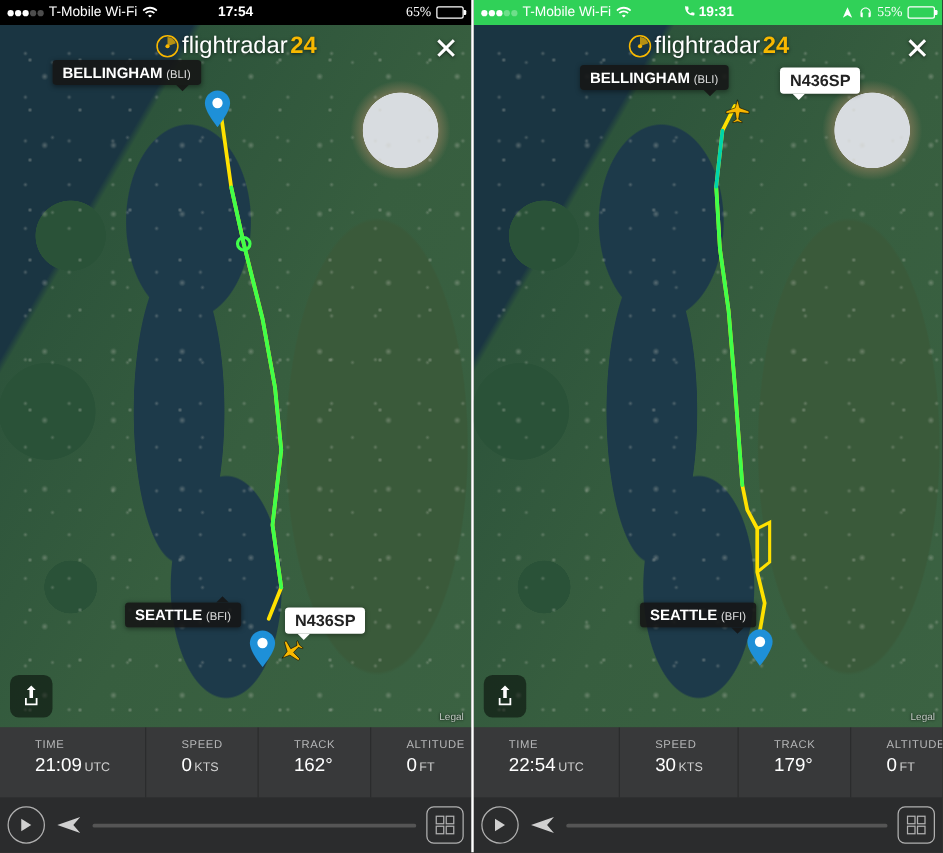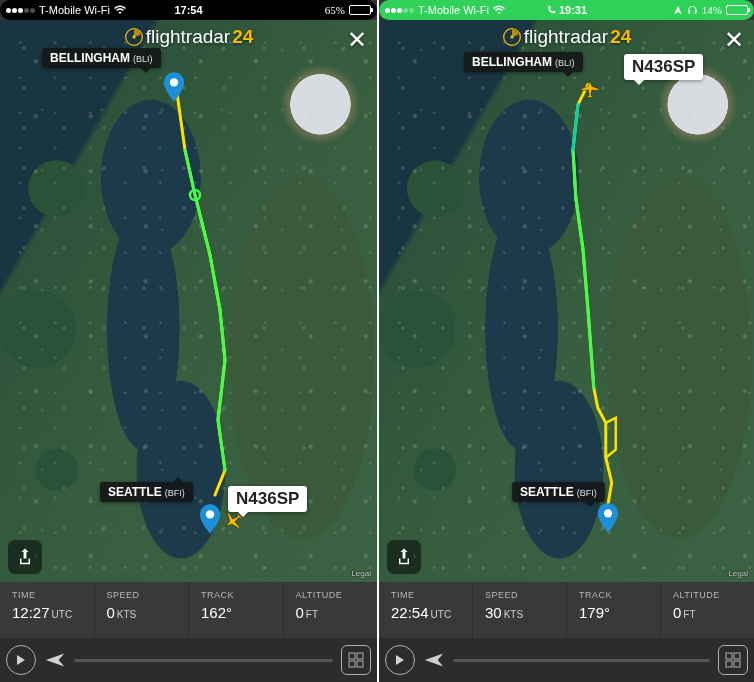--- a/index.html
+++ b/index.html
@@ -11,21 +11,20 @@
   }
   .panel { position: relative; width: 377px; height: 682px; overflow: hidden; }
   .panel + .panel { border-left: 2px solid #fff; }
 
   
   .status-bar {
     position: absolute; top: 0; left: 0; right: 0; height: 20px;
     display: flex; align-items: center; padding: 0 6px;
     font-size: 11px; font-weight: 500;
     z-index: 10;
-    border-radius: 10px;
   }
   .status-bar.dark { background: #000; color: #fff; }
   .status-bar.green { background: #30d158; color: #fff; }
   .sb-left { display: flex; align-items: center; gap: 4px; }
   .sb-center { position: absolute; left: 50%; transform: translateX(-50%); font-weight: 600; }
   .sb-right { margin-left: auto; display: flex; align-items: center; gap: 4px; font-family: Liberation Serif, serif; }
   .sig-dots { display: flex; gap: 1px; }
   .sig-dot { width: 5px; height: 5px; border-radius: 50%; background: #fff; }
   .sig-dot.off { background: rgba(255,255,255,.3); }
   .wifi-ic { width: 12px; height: 12px; }
@@ -87,39 +86,39 @@
   }
   .city-label .code { font-size: 9px; font-weight: 500; opacity: .85; }
   .city-label::after {
     content: ''; position: absolute; width: 0; height: 0;
   }
   .city-label.tail-br::after { bottom: -5px; right: 10px; border-left: 5px solid transparent; border-right: 5px solid transparent; border-top: 5px solid rgba(22,22,22,.9); }
   .city-label.tail-tr::after { top: -5px; right: 10px; border-left: 5px solid transparent; border-right: 5px solid transparent; border-bottom: 5px solid rgba(22,22,22,.9); }
 
   .callsign-label {
     position: absolute; background: #fff; color: #222; padding: 3px 8px;
-    font-size: 17px; font-weight: 600; border-radius: 3px;
+    font-size: 13px; font-weight: 600; border-radius: 3px;
     box-shadow: 0 1px 4px rgba(0,0,0,.4); z-index: 6;
   }
   .callsign-label::after { content: ''; position: absolute; width: 0; height: 0; }
   .callsign-label.tail-bl::after { bottom: -5px; left: 10px; border-left: 5px solid transparent; border-right: 5px solid transparent; border-top: 5px solid #fff; }
 
   .pin {
     position: absolute; width: 22px; height: 30px; z-index: 6;
   }
   .plane-ic { position: absolute; width: 22px; height: 22px; z-index: 7; transform-origin: center; }
 
   .track { position: absolute; inset: 0; z-index: 4; pointer-events: none; }
 
   
   .strip {
     position: absolute; left: 0; right: 0; bottom: 44px; height: 56px;
     background: #38393a; display: flex; z-index: 8;
   }
-  .strip .cell { flex: 1; padding: 8px 12px; border-right: 1px solid #2b2c2d; }
+  .strip .cell { flex: 1; padding: 8px 28px; border-right: 1px solid #2b2c2d; }
   .strip .cell:last-child { border-right: none; }
   .strip .lab { font-size: 9px; color: #b6b7b8; letter-spacing: .5px; margin-bottom: 4px; }
   .strip .val { font-size: 15px; color: #fff; font-weight: 400; }
   .strip .unit { font-size: 10px; color: #d0d0d0; margin-left: 2px; }
 
   
   .playbar {
     position: absolute; left: 0; right: 0; bottom: 0; height: 44px;
     background: #2b2c2d; display: flex; align-items: center; padding: 0 6px; gap: 8px;
     z-index: 8;
@@ -202,21 +201,21 @@
       <svg width="18" height="20" viewBox="0 0 24 28">
           <path d="M12 2l-5 5h3v9h4V7h3l-5-5zM5 16v8h14v-8h-2v6H7v-6H5z" fill="#fff"></path>
         </svg>
     </div>
     <span class="legal">Legal</span>
   </div>
 
   <div class="strip">
     <div class="cell">
       <div class="lab">TIME</div>
-      <div class="val"><span>12:27</span><span class="unit">UTC</span></div>
+      <div class="val"><span>21:09</span><span class="unit">UTC</span></div>
     </div>
     <div class="cell">
       <div class="lab">SPEED</div>
       <div class="val"><span>0</span><span class="unit">KTS</span></div>
     </div>
     <div class="cell">
       <div class="lab">TRACK</div>
       <div class="val">162°</div>
     </div>
     <div class="cell">
@@ -269,21 +268,21 @@
         </svg>
       <span>19:31</span>
     </div>
     <div class="sb-right">
       <svg width="10" height="10" viewBox="0 0 24 24">
           <path fill="#fff" d="M12 2l9 20-9-5-9 5 9-20z"></path>
         </svg>
       <svg class="headset-ic" viewBox="0 0 24 24">
           <path fill="#fff" d="M12 2C7 2 3 6 3 11v6c0 1 1 2 2 2h2v-8H5v-0c0-4 3-7 7-7s7 3 7 7h-2v8h2c1 0 2-1 2-2v-6c0-5-4-9-9-9z"></path>
         </svg>
-      <span>14%</span>
+      <span>55%</span>
       <span class="batt"><span class="batt-fill" style="width:55%"></span></span>
     </div>
   </div>
 
   <div class="map">
     <div class="logo-row">
       <span class="logo-text">
         <svg class="radar-ic" viewBox="0 0 24 24">
             <circle cx="12" cy="12" r="10" fill="none" stroke="#f8b800" stroke-width="1.5"></circle>
             <path d="M12 12 L12 3 A9 9 0 0 1 20 9 Z" fill="#f8b800" opacity=".7"></path>

